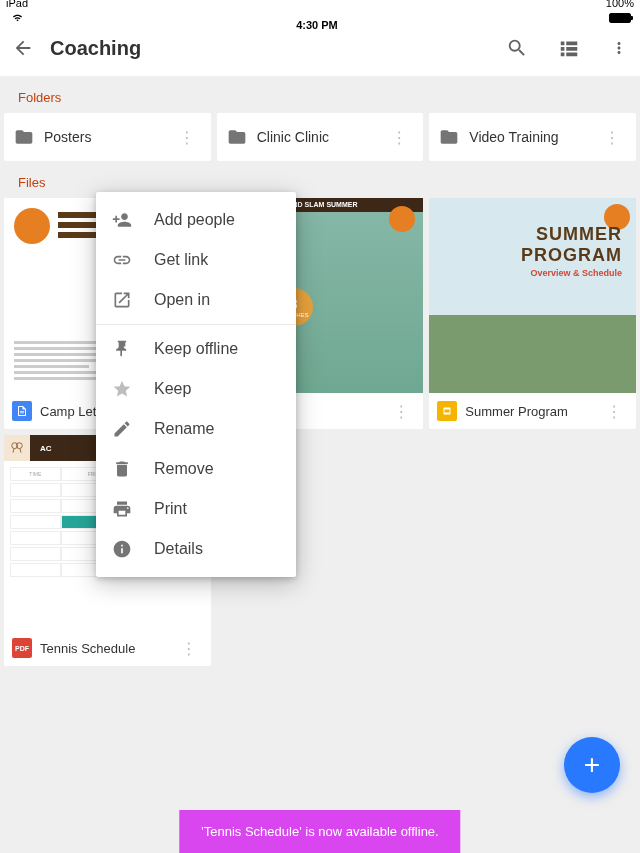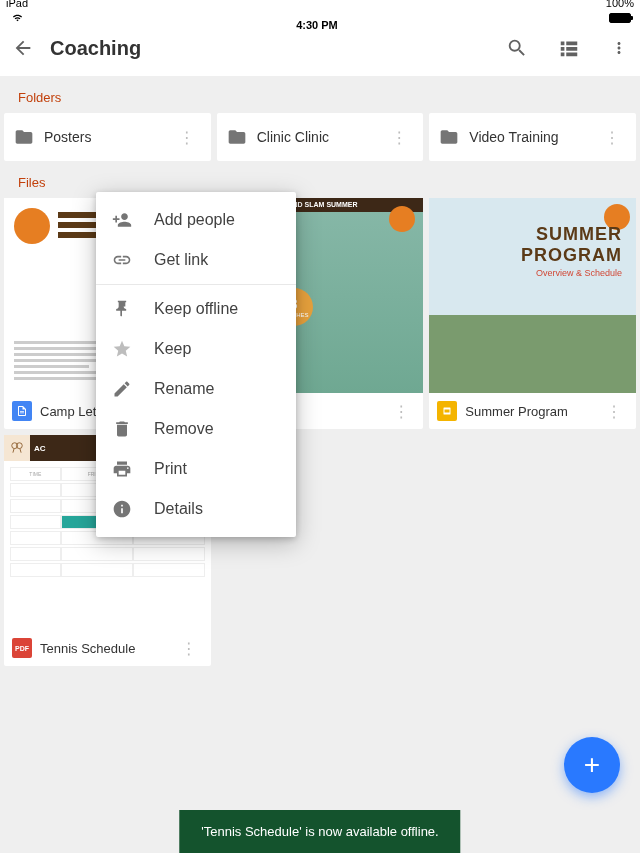--- a/index.html
+++ b/index.html
@@ -37,47 +37,47 @@
   .slam-badge { position:absolute; border-radius:50%; color:#fff; display:flex; flex-direction:column; align-items:center; justify-content:center; font-weight:700;}
   .slam-13 { width:48px; height:48px; background:#17a2a8; top:45px; left:10px; font-size:16px;}
   .slam-8 { width:38px; height:38px; background:#e8a23d; top:90px; left:58px; font-size:14px;}
   .slam-55 { width:56px; height:56px; background:#d14836; bottom:-10px; left:20px; font-size:20px;}
   .slam-logo { width:26px; height:26px; border-radius:50%; background:#e67e22; position:absolute; top:8px; right:8px;}
   .slam-lbl { font-size:6px; font-weight:400;}
 
   .thumb-summer { background: linear-gradient( #d8e8ef 0%, #d8e8ef 60%, #7a9b6e 60%, #7a9b6e 100%); }
   .summer-title { position:absolute; top:26px; right:14px; text-align:right; }
   .summer-t1 { color:#5b3a17; font-weight:800; font-size:18px; letter-spacing:1px;}
-  .summer-t2 { color:#d14836; font-weight:400; font-size:9px; margin-top:2px;}
+  .summer-t2 { color:#d14836; font-weight:700; font-size:9px; margin-top:2px;}
   .summer-logo { width:26px; height:26px; border-radius:50%; background:#e67e22; position:absolute; top:6px; right:6px;}
 
   .thumb-sched { background:#fff; }
   .sched-top { height:26px; background:#3d2817; display:flex; align-items:center; }
   .sched-ic { width:26px; height:26px; background:#f5e6d3; display:flex; align-items:center; justify-content:center;}
-  .sched-act { color:#fff; font-size:8px; font-weight:700; margin-left:4px;}
+  .sched-act { color:#fff; font-size:8px; font-weight:700; margin-left:10px;}
   .sched-grid { padding:6px; }
   .sched-row { display:flex; height:14px; margin-bottom:2px; }
   .sched-row div { font-size:5px; color:#aaa; display:flex; align-items:center; justify-content:center;}
   .sched-row .c1 { width:26%; border:0.5px solid #eee;}
   .sched-row .c2 { width:37%; border:0.5px solid #eee;}
   .sched-row .c3 { width:37%; border:0.5px solid #eee;}
   .sched-grn { background:#26a69a !important; }
 
   
   .popover { position:absolute; top:192px; left:96px; width:200px; background:#fff; border-radius:2px; box-shadow: 0 6px 24px rgba(0,0,0,0.25), 0 2px 6px rgba(0,0,0,0.2); padding: 8px 0; z-index:50;}
   .menu-item { height:40px; display:flex; align-items:center; padding:0 16px; gap:22px; cursor:pointer; }
   .menu-icon { width:20px; color:#757575; display:flex; align-items:center; justify-content:center;}
   .menu-label { font-size:16px; color:#424242; }
   .menu-divider { height:1px; background:#e8e8e8; margin:4px 0; }
 
   
   .fab { position:absolute; bottom:60px; right:20px; width:56px; height:56px; border-radius:50%; background:#2979ff; color:#fff; display:flex; align-items:center; justify-content:center; box-shadow:0 4px 12px rgba(41,121,255,0.5); cursor:pointer; font-size:28px; font-weight:300;}
 
   
-  .toast { position:absolute; bottom:0; left:50%; transform:translateX(-50%); background:#14532d; color:#fff; font-size:13px; padding: 14px 22px;  }
+  .toast { position:absolute; bottom:0; left:50%; transform:translateX(-50%); background:#d946ef; color:#fff; font-size:13px; padding: 14px 22px;  }
 
   svg { display:block; }
 </style>
 </head>
 <body>
 
 <div class="status-bar">
   <div class="status-left">
     <span>iPad</span>
     <svg width="13" height="10" viewBox="0 0 24 24">
@@ -288,20 +288,28 @@
     <span class="menu-label">Add people</span>
   </div>
   <div class="menu-item">
     <span class="menu-icon">
         <svg width="20" height="20" viewBox="0 0 24 24">
           <path fill="#757575" d="M3.9 12c0-1.71 1.39-3.1 3.1-3.1h4V7H7c-2.76 0-5 2.24-5 5s2.24 5 5 5h4v-1.9H7c-1.71 0-3.1-1.39-3.1-3.1zM8 13h8v-2H8v2zm9-6h-4v1.9h4c1.71 0 3.1 1.39 3.1 3.1s-1.39 3.1-3.1 3.1h-4V17h4c2.76 0 5-2.24 5-5s-2.24-5-5-5z"></path>
         </svg>
       </span>
     <span class="menu-label">Get link</span>
   </div>
+  <div class="menu-item">
+    <span class="menu-icon">
+        <svg width="20" height="20" viewBox="0 0 24 24">
+          <path fill="#757575" d="M19 19H5V5h7V3H5c-1.11 0-2 .9-2 2v14c0 1.1.89 2 2 2h14c1.1 0 2-.9 2-2v-7h-2v7zM14 3v2h3.59l-9.83 9.83 1.41 1.41L19 6.41V10h2V3h-7z"></path>
+        </svg>
+      </span>
+    <span class="menu-label">Open in</span>
+  </div>
   <div class="menu-divider"></div>
   <div class="menu-item">
     <span class="menu-icon">
         <svg width="20" height="20" viewBox="0 0 24 24">
           <path fill="#757575" d="M16 9V4h1V2H7v2h1v5c0 1.66-1.34 3-3 3v2h5v6l1 1 1-1v-6h5v-2c-1.66 0-3-1.34-3-3z"></path>
         </svg>
       </span>
     <span class="menu-label">Keep offline</span>
   </div>
   <div class="menu-item">

